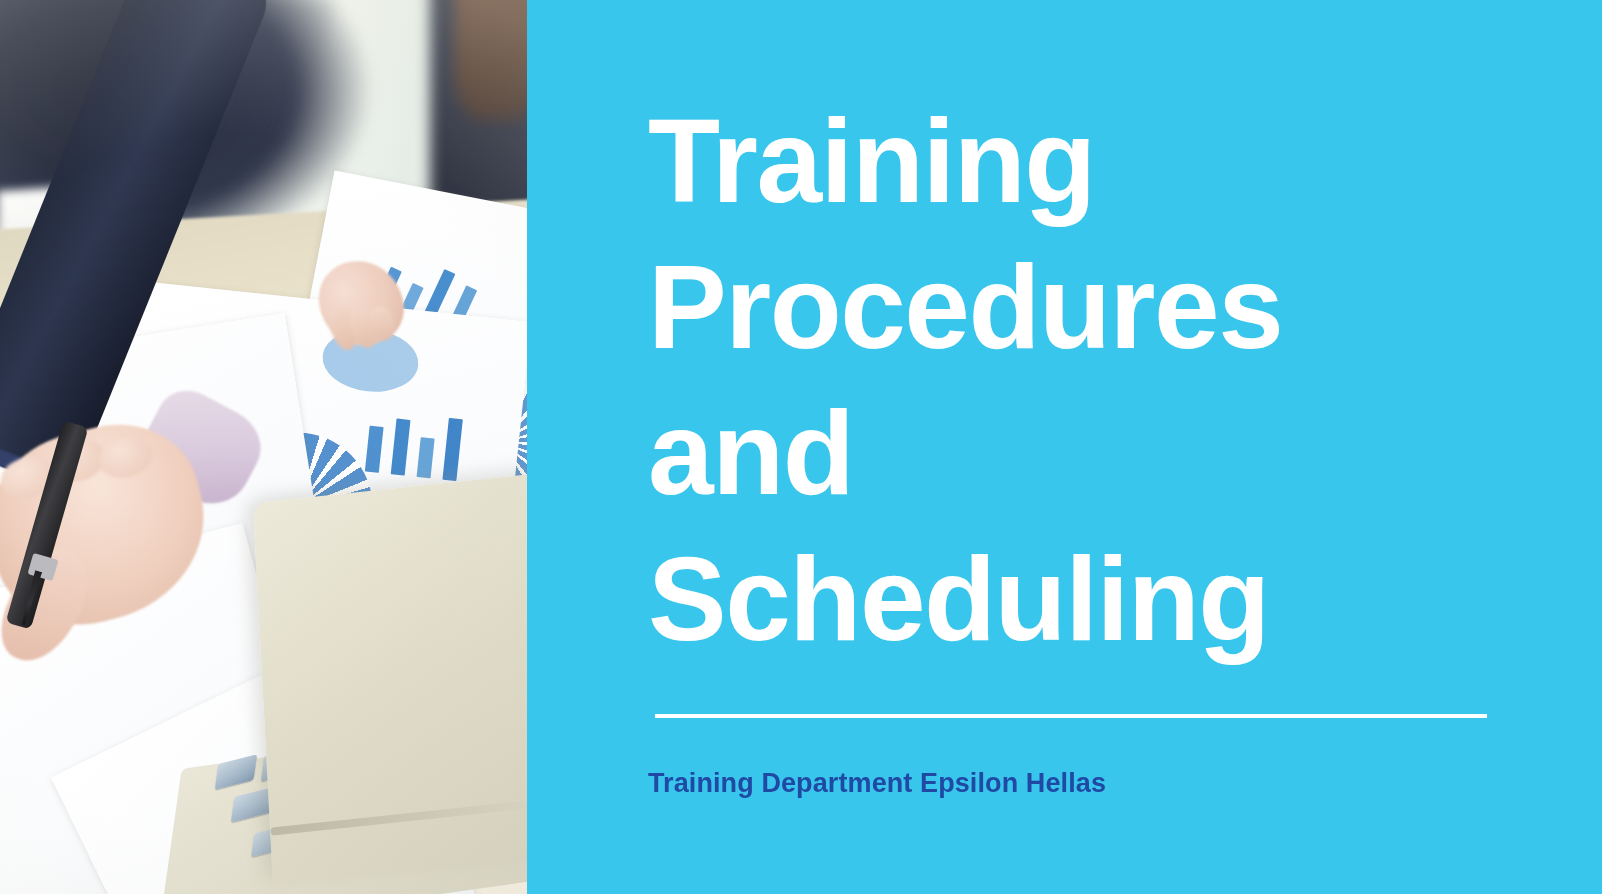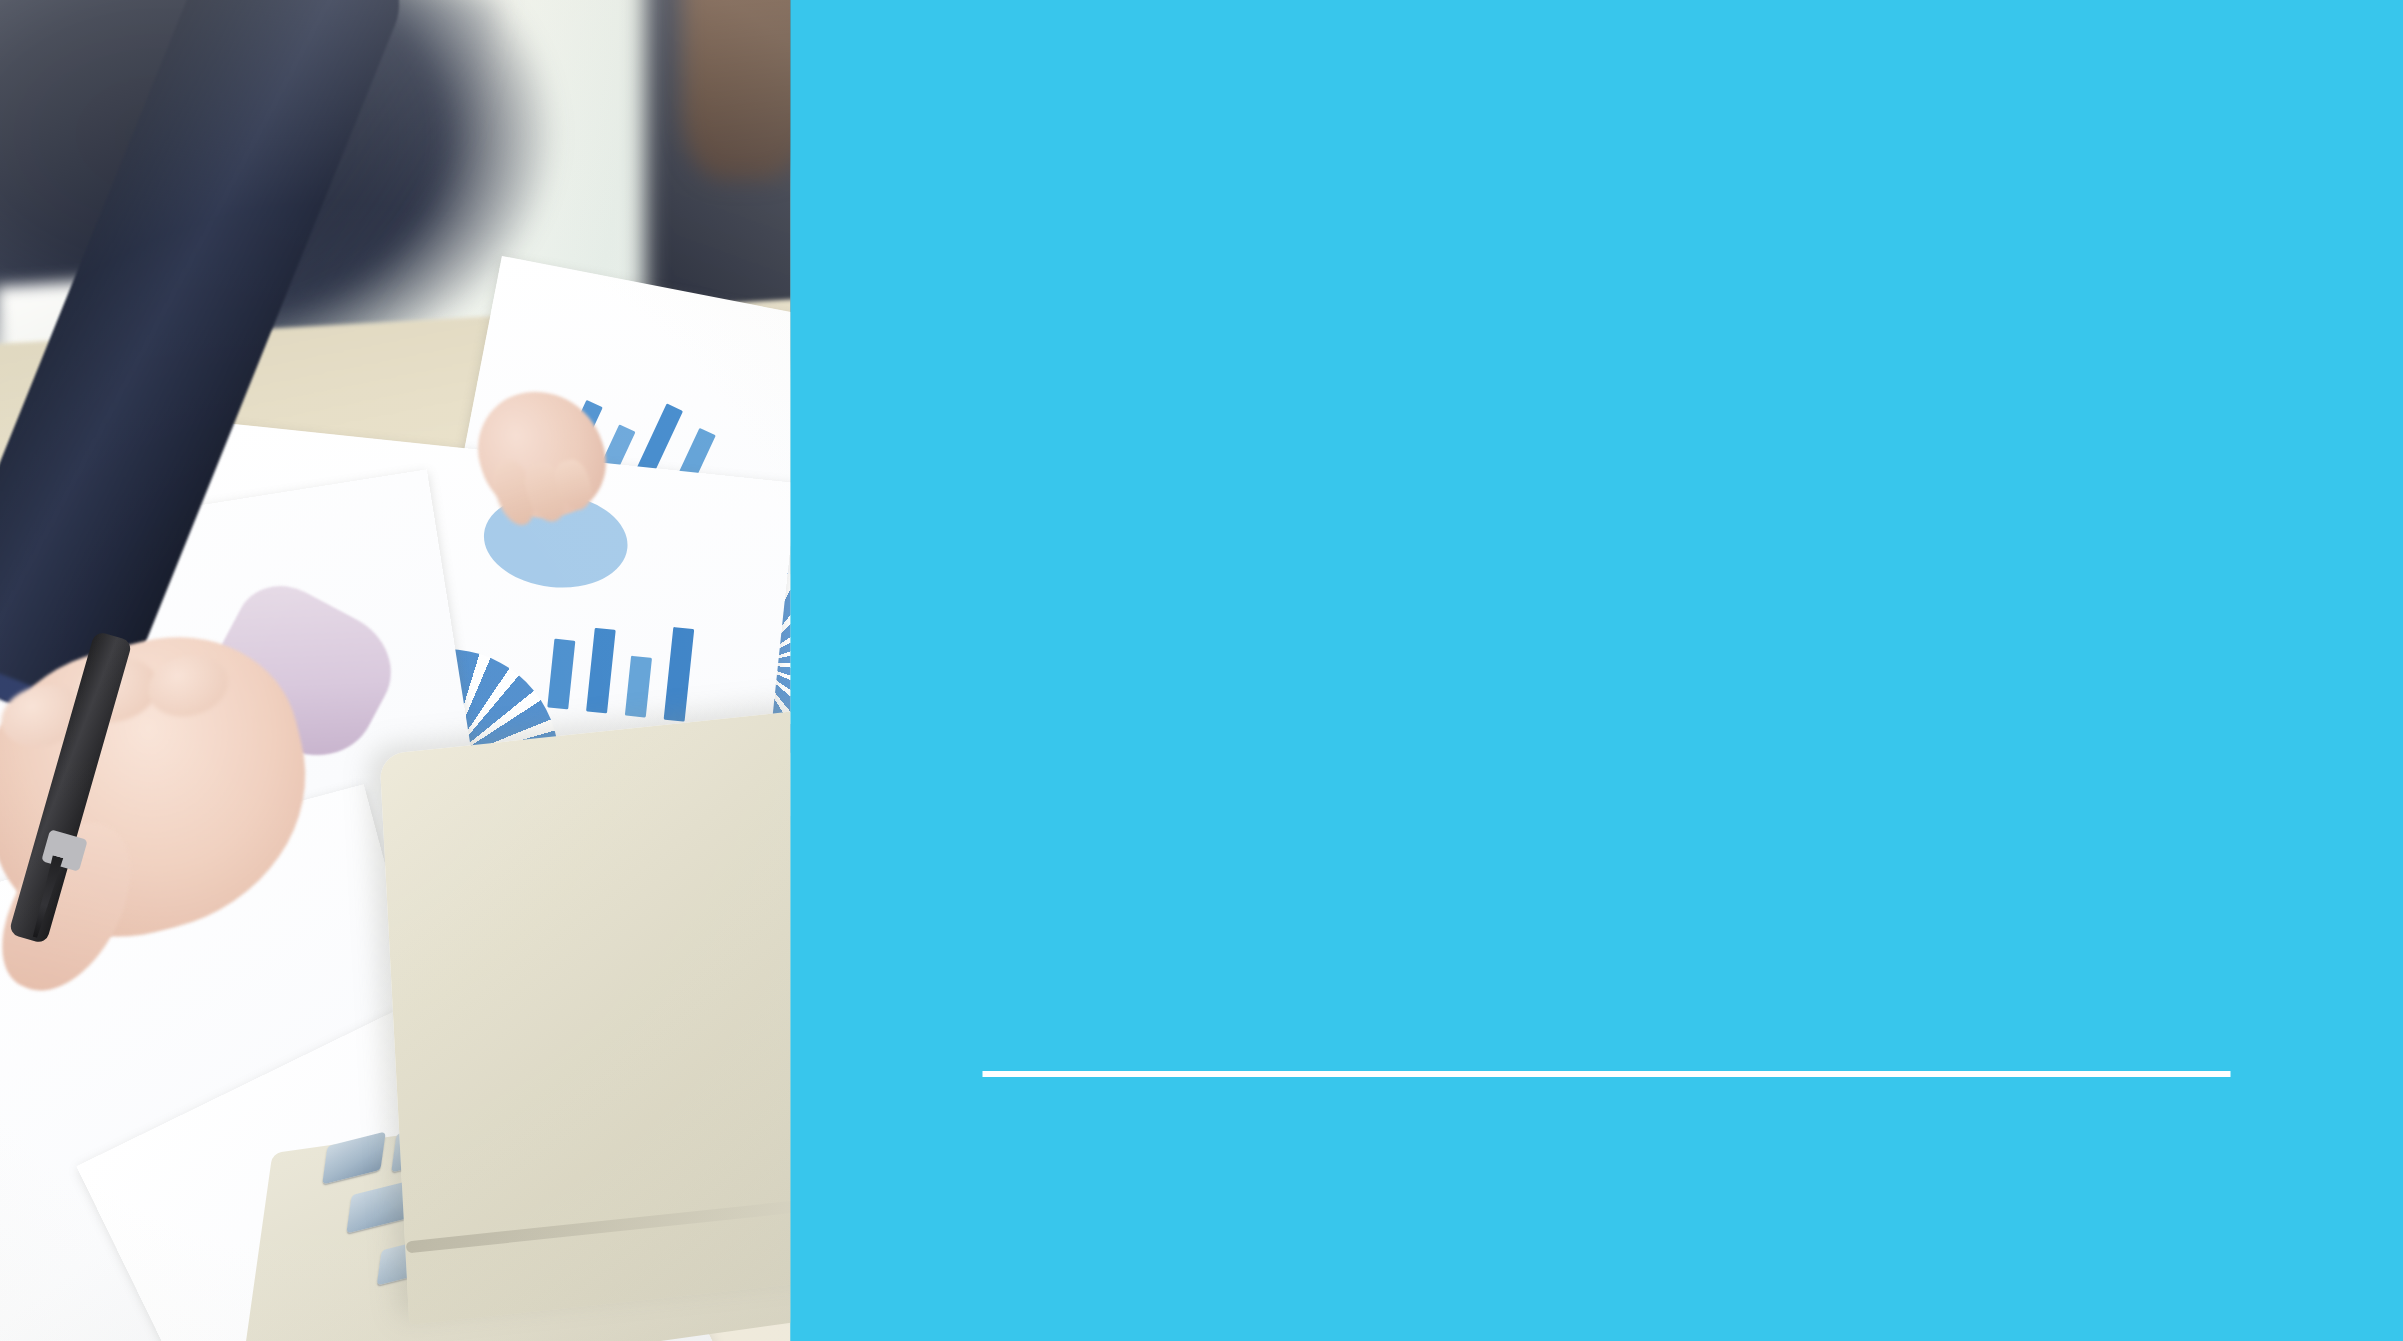--- a/index.html
+++ b/index.html
@@ -388,19 +388,26 @@
 
     <div class="pen-body"></div>
     <div class="pen-grip"></div>
     <div class="pen-nib"></div>
 
     <div class="photo-soft"></div>
   </div>
 
   <div id="cyan-panel">
 
+    <div id="title-block">
+      <div class="title-line">Training</div>
+      <div class="title-line">Procedures</div>
+      <div class="title-line">and</div>
+      <div class="title-line">Scheduling</div>
+    </div>
 
     <div id="divider"></div>
 
+    <div id="subtitle">Training Department Epsilon Hellas</div>
 
   </div>
 
 </div>
 
 </body></html>

